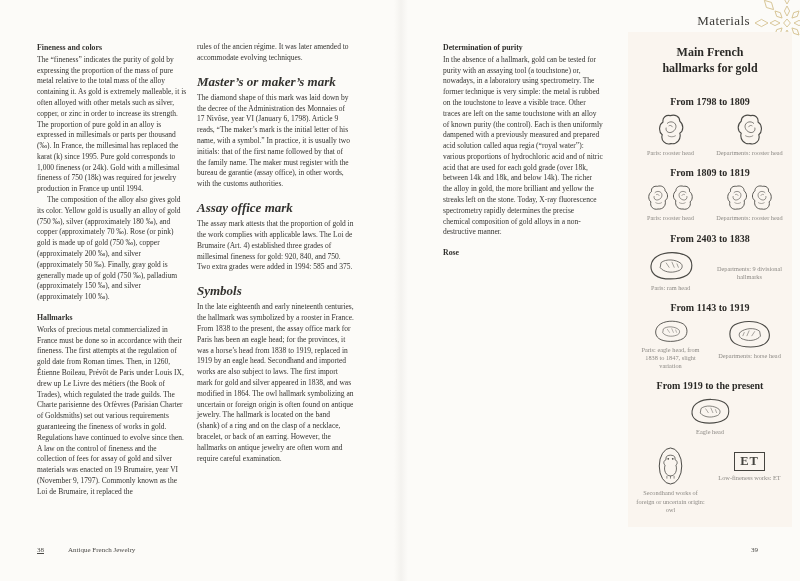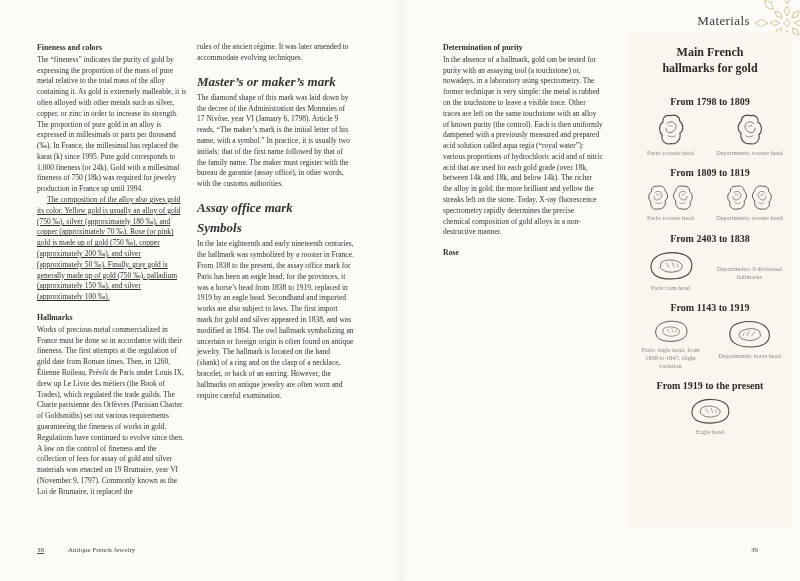--- a/index.html
+++ b/index.html
@@ -22,21 +22,21 @@
     position:absolute; top:13px; right:50px;
     font-size:13px; letter-spacing:0.4px; color:#3b3a37;
   }
   .corner-ornament { position:absolute; top:-16px; right:-26px; width:78px; height:78px; color:#d5c291; }
   
   .col { position:absolute; top:42px; font-size:7.5px; line-height:1.44; color:#33322f; }
   #col1 { left:37px;  width:150px; }
   #col2 { left:197px; width:157px; }
   #col3 { left:443px; width:160px; }
   .col p { margin:0 0 9px 0; }
-  .col p.indent { text-indent:10px; margin-top:-9px;text-decoration:underline; }
+  .col p.indent { text-indent:10px; margin-top:-9px; }
   .bold-head { font-weight:bold; font-size:7.8px; margin:0 0 1.5px 0; }
   .ital-head { font-style:italic; font-weight:bold; font-size:13px; margin:0 0 1.5px 0; }
   
   .sidebar {
     position:absolute; left:628px; top:32px; width:164px; height:495px;
     background:#faf5ef;
     text-align:center;
     overflow:hidden;
     padding:13px 8px 6px 8px;
   }
@@ -111,20 +111,21 @@
     <p class="indent">The composition of the alloy also gives gold its color. Yellow gold is usually an alloy of gold (750 ‰), silver (approximately 180 ‰), and copper (approximately 70 ‰). Rose (or pink) gold is made up of gold (750 ‰), copper (approximately 200 ‰), and silver (approximately 50 ‰). Finally, gray gold is generally made up of gold (750 ‰), palladium (approximately 150 ‰), and silver (approximately 100 ‰).</p>
     <div class="bold-head">Hallmarks</div>
     <p>Works of precious metal commercialized in France must be done so in accordance with their fineness. The first attempts at the regulation of gold date from Roman times. Then, in 1260, Étienne Boileau, Prévôt de Paris under Louis IX, drew up Le Livre des métiers (the Book of Trades), which regulated the trade guilds. The Charte parisienne des Orfèvres (Parisian Charter of Goldsmiths) set out various requirements guaranteeing the fineness of works in gold. Regulations have continued to evolve since then. A law on the control of fineness and the collection of fees for assay of gold and silver materials was enacted on 19 Brumaire, year VI (November 9, 1797). Commonly known as the Loi de Brumaire, it replaced the</p>
   </div>
 
   <div class="col" id="col2">
     <p>rules of the ancien régime. It was later amended to accommodate evolving techniques.</p>
     <div class="ital-head">Master’s or maker’s mark</div>
     <p>The diamond shape of this mark was laid down by the decree of the Administration des Monnaies of 17 Nivôse, year VI (January 6, 1798). Article 9 reads, “The maker’s mark is the initial letter of his name, with a symbol.” In practice, it is usually two initials: that of the first name followed by that of the family name. The maker must register with the bureau de garantie (assay office), in other words, with the customs authorities.</p>
     <div class="ital-head">Assay office mark</div>
+    <p>The assay mark attests that the proportion of gold in the work complies with applicable laws. The Loi de Brumaire (Art. 4) established three grades of millesimal fineness for gold: 920, 840, and 750. Two extra grades were added in 1994: 585 and 375.</p>
     <div class="ital-head">Symbols</div>
     <p>In the late eighteenth and early nineteenth centuries, the hallmark was symbolized by a rooster in France. From 1838 to the present, the assay office mark for Paris has been an eagle head; for the provinces, it was a horse’s head from 1838 to 1919, replaced in 1919 by an eagle head. Secondhand and imported works are also subject to laws. The first import mark for gold and silver appeared in 1838, and was modified in 1864. The owl hallmark symbolizing an uncertain or foreign origin is often found on antique jewelry. The hallmark is located on the band (shank) of a ring and on the clasp of a necklace, bracelet, or back of an earring. However, the hallmarks on antique jewelry are often worn and require careful examination.</p>
   </div>
 
   <div class="col" id="col3">
     <div class="bold-head">Determination of purity</div>
     <p>In the absence of a hallmark, gold can be tested for purity with an assaying tool (a touchstone) or, nowadays, in a laboratory using spectrometry. The former technique is very simple: the metal is rubbed on the touchstone to leave a visible trace. Other traces are left on the same touchstone with an alloy of known purity (the control). Each is then uniformly dampened with a previously measured and prepared acid solution called aqua regia (“royal water”): various proportions of hydrochloric acid and of nitric acid that are used for each gold grade (over 18k, between 14k and 18k, and below 14k). The richer the alloy in gold, the more brilliant and yellow the streaks left on the stone. Today, X-ray fluorescence spectrometry rapidly determines the precise chemical composition of gold alloys in a non-destructive manner.</p>
     <div class="bold-head">Rose</div>
   </div>
 
@@ -205,20 +206,32 @@
     <div class="sb-head">From 1919 to the present</div>
     <div class="sb-row">
       <div class="sb-cell">
         <svg class="stamp" width="42" height="27" viewBox="0 0 56 36">
             <use href="#blob-wide"></use>
           </svg>
         <div class="sb-caption">Eagle head</div>
       </div>
     </div>
 
+    <div class="sb-row" style="margin-top:10px;">
+      <div class="sb-cell">
+        <svg class="stamp" width="27" height="40" viewBox="0 0 30 44">
+            <use href="#owl-shape"></use>
+          </svg>
+        <div class="sb-caption">Secondhand works of foreign or uncertain origin: owl</div>
+      </div>
+      <div class="sb-cell">
+        <div class="et-stamp">ET</div>
+        <div class="sb-caption">Low-fineness works: ET</div>
+      </div>
+    </div>
   </div>
 
   <div class="footer">
     <span class="folio-left">38</span>
     <span class="book-title">Antique French Jewelry</span>
     <span class="folio-right">39</span>
   </div>
 </div>
 
 </body></html>

